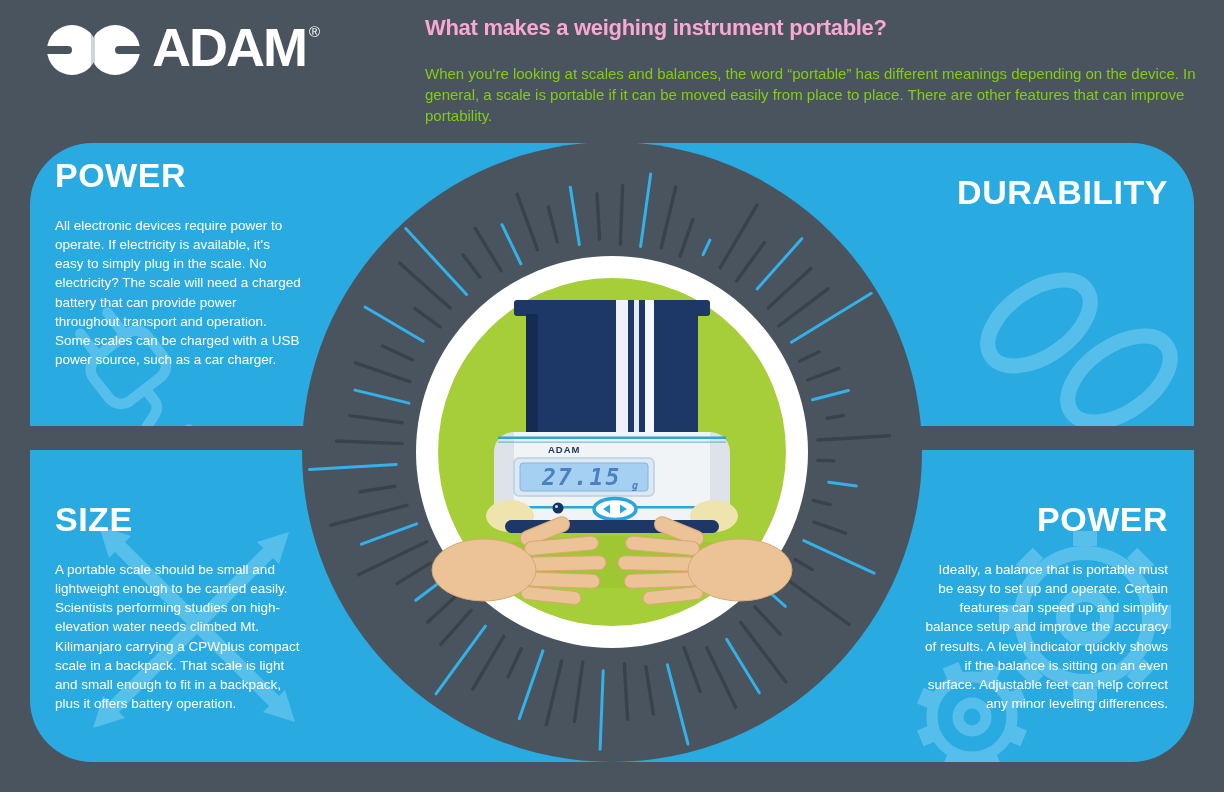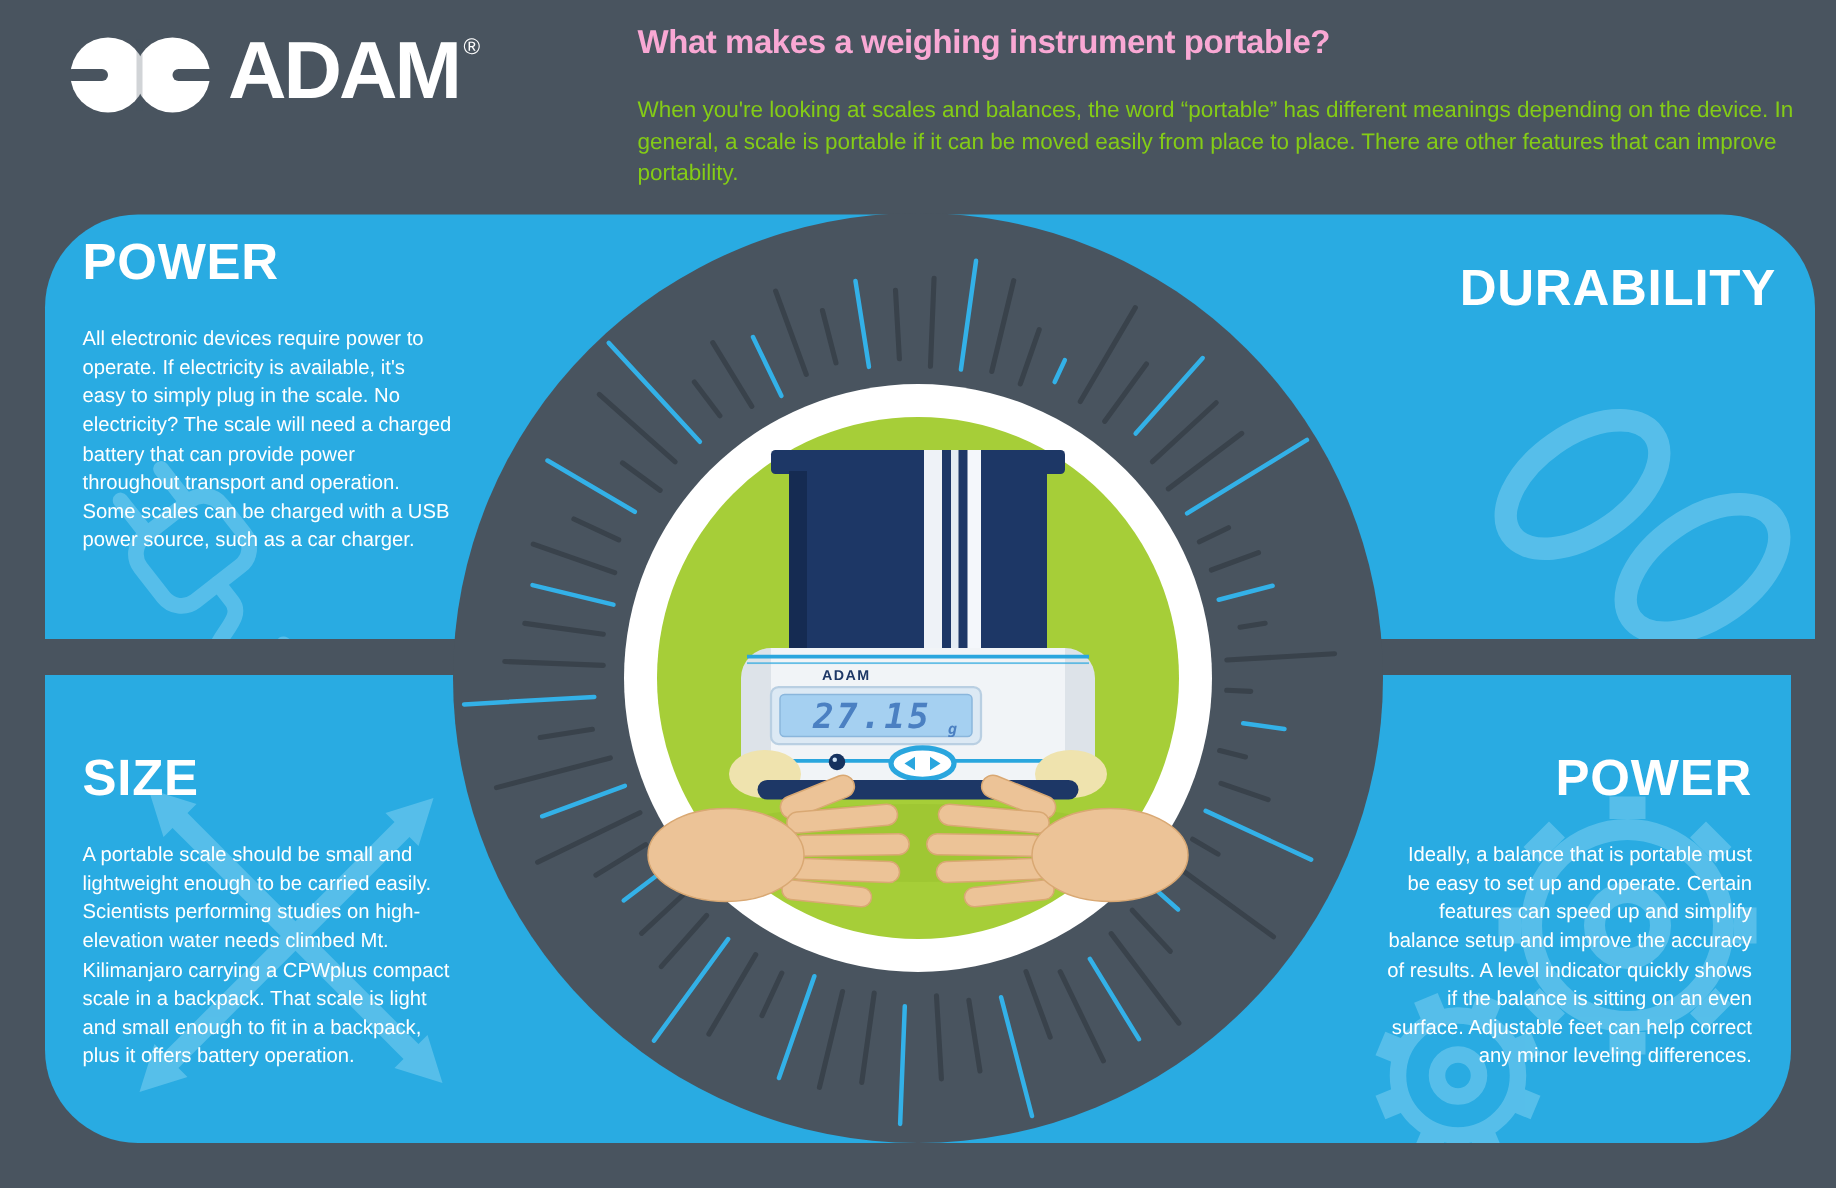--- a/index.html
+++ b/index.html
@@ -13,21 +13,21 @@
   .logo-mark{display:block;margin-top:2px}
   .logo-word{display:flex;align-items:flex-start;margin-left:10px}
   .logo-text{color:#fff;font-size:54px;font-weight:700;letter-spacing:-2px;line-height:.95}
   .logo-reg{color:#fff;font-size:15px;margin-left:3px;margin-top:1px}
   .title{position:absolute;left:425px;top:15px;color:#f9a8d4;font-size:22px;font-weight:700;letter-spacing:-.3px;white-space:nowrap}
   .intro{position:absolute;left:425px;top:63px;width:780px;color:#84cc16;font-size:15px;line-height:1.4}
 
   
   .panel{position:absolute;background:#29abe2;overflow:hidden;z-index:1}
   #panel-power{left:30px;top:143px;width:582px;height:283px;border-top-left-radius:62px}
-  #panel-durability{left:628px;top:143px;width:582px;height:283px;border-top-right-radius:62px}
+  #panel-durability{left:612px;top:143px;width:582px;height:283px;border-top-right-radius:62px}
   #panel-size{left:30px;top:450px;width:582px;height:312px;border-bottom-left-radius:62px}
   #panel-setup{left:612px;top:450px;width:582px;height:312px;border-bottom-right-radius:62px}
 
   .section-text{position:absolute;color:#fff;z-index:3}
   .section-text h2{font-size:34px;font-weight:700;letter-spacing:.5px;line-height:1}
   .section-text p{margin-top:24px;font-size:13.5px;line-height:1.42}
   #text-power{left:25px;top:15px;width:246px;text-align:left}
   #text-durability{right:26px;top:32px;width:240px;text-align:right}
   #text-size{left:25px;top:52px;width:246px;text-align:left}
   #text-setup{right:26px;top:52px;width:246px;text-align:right}

